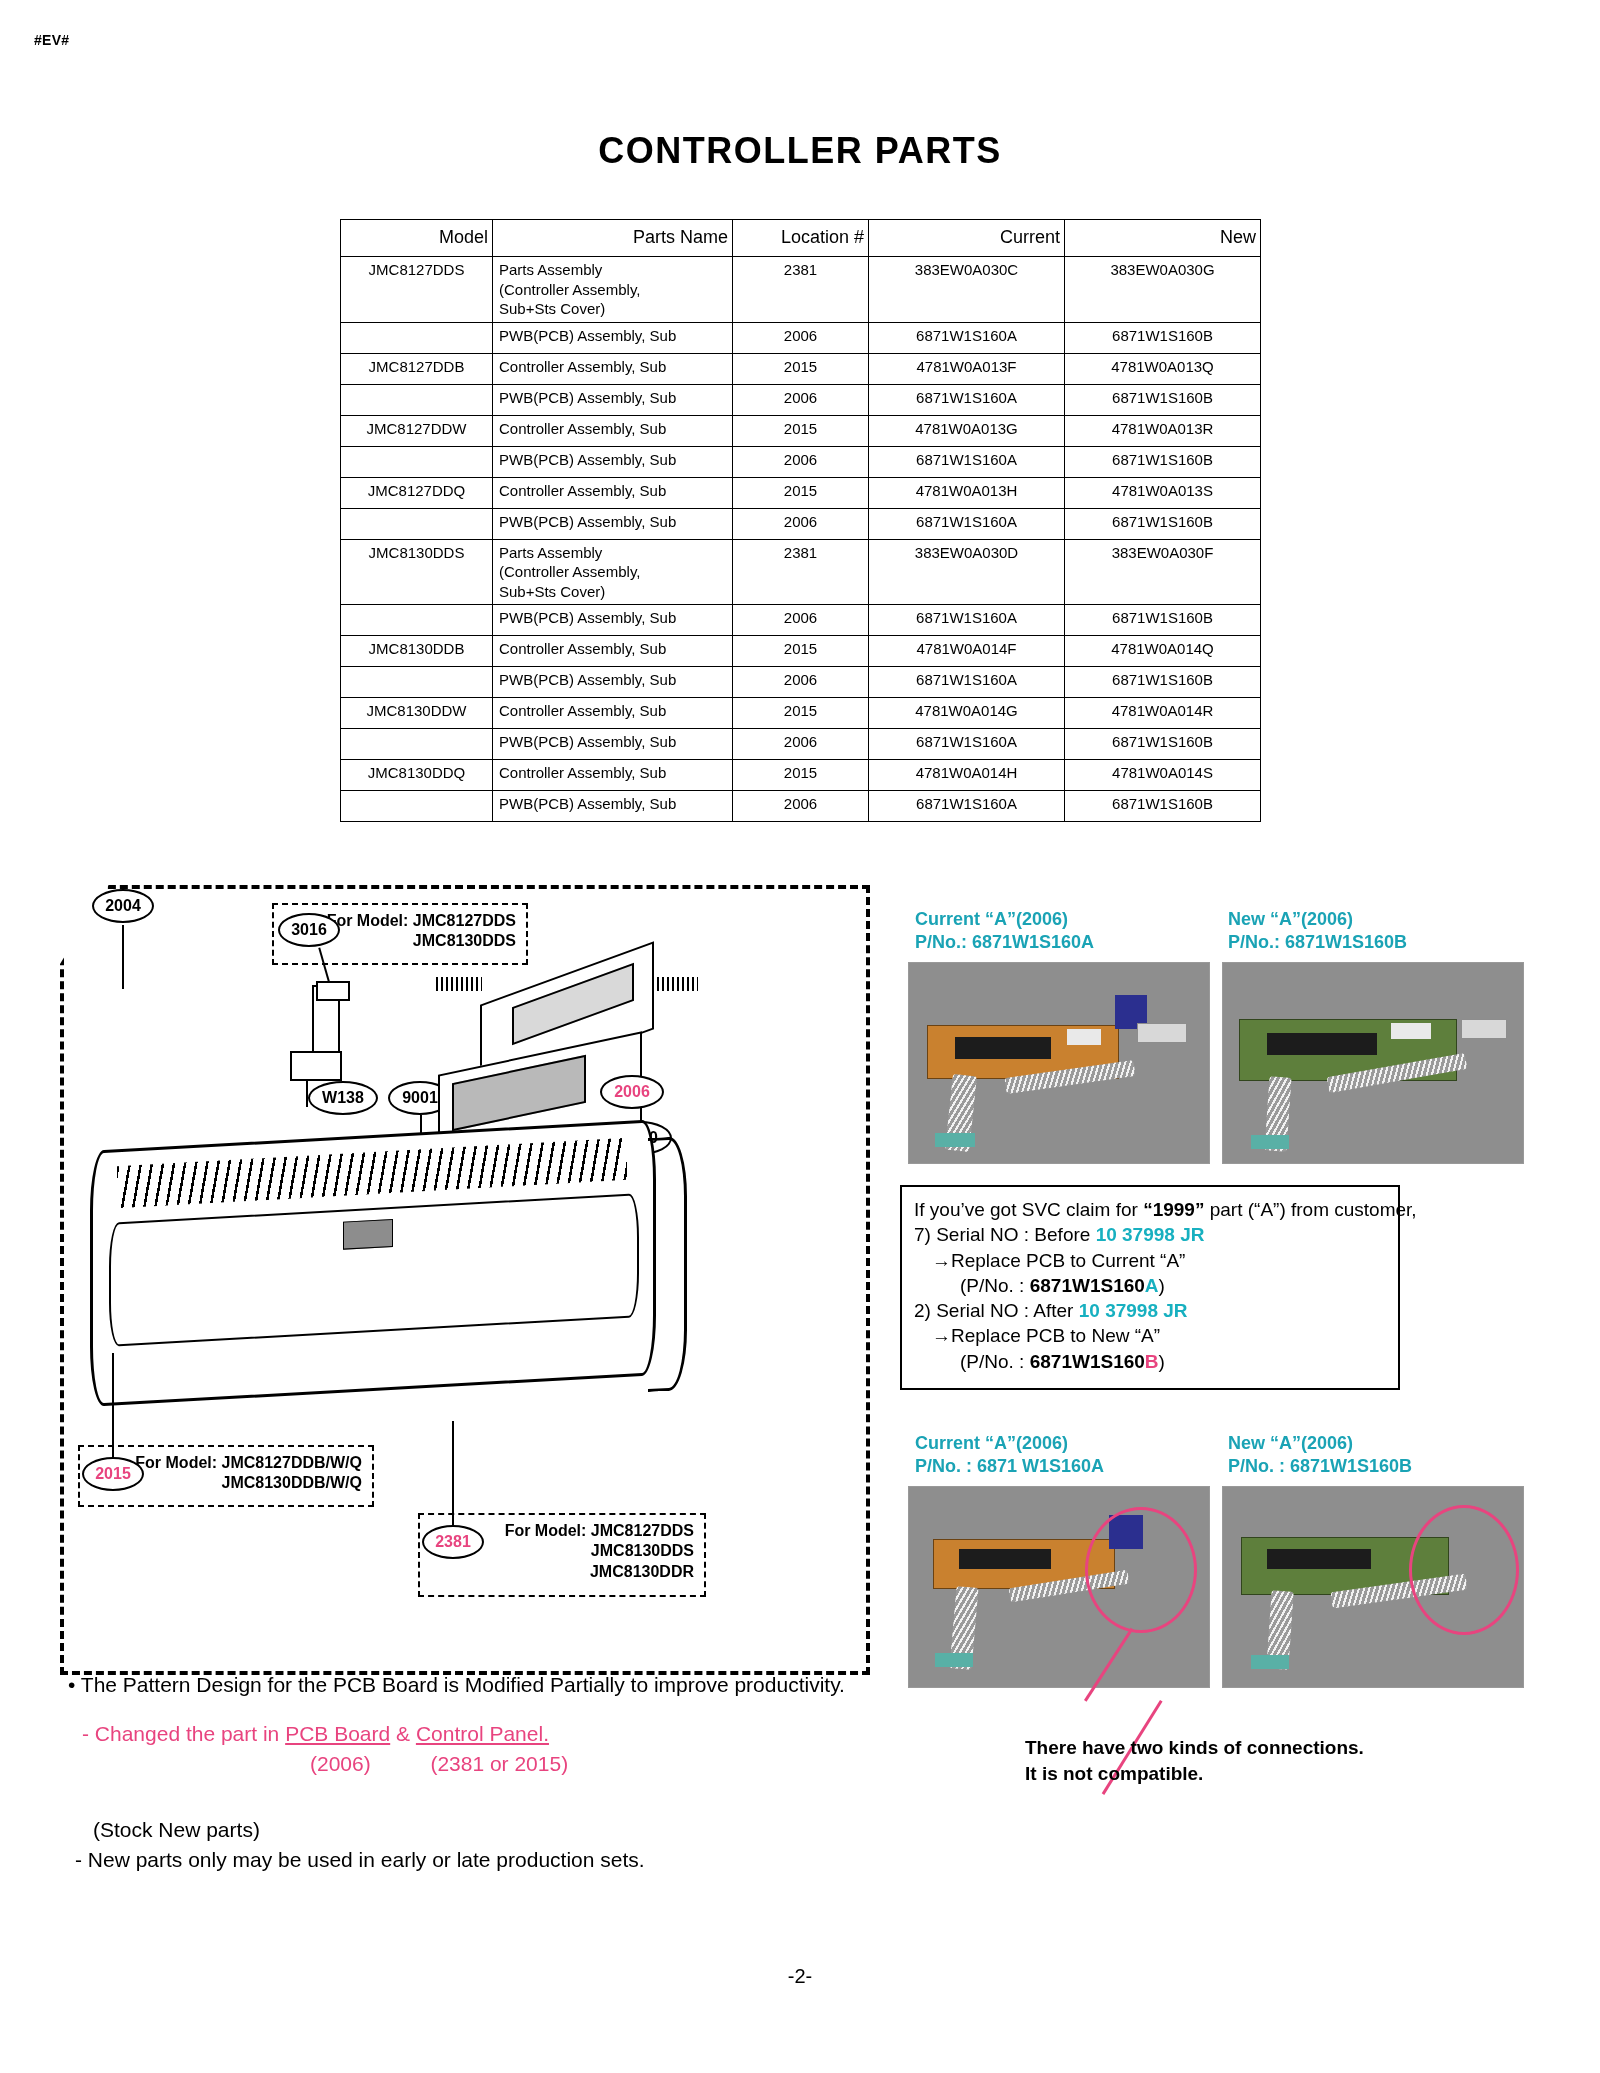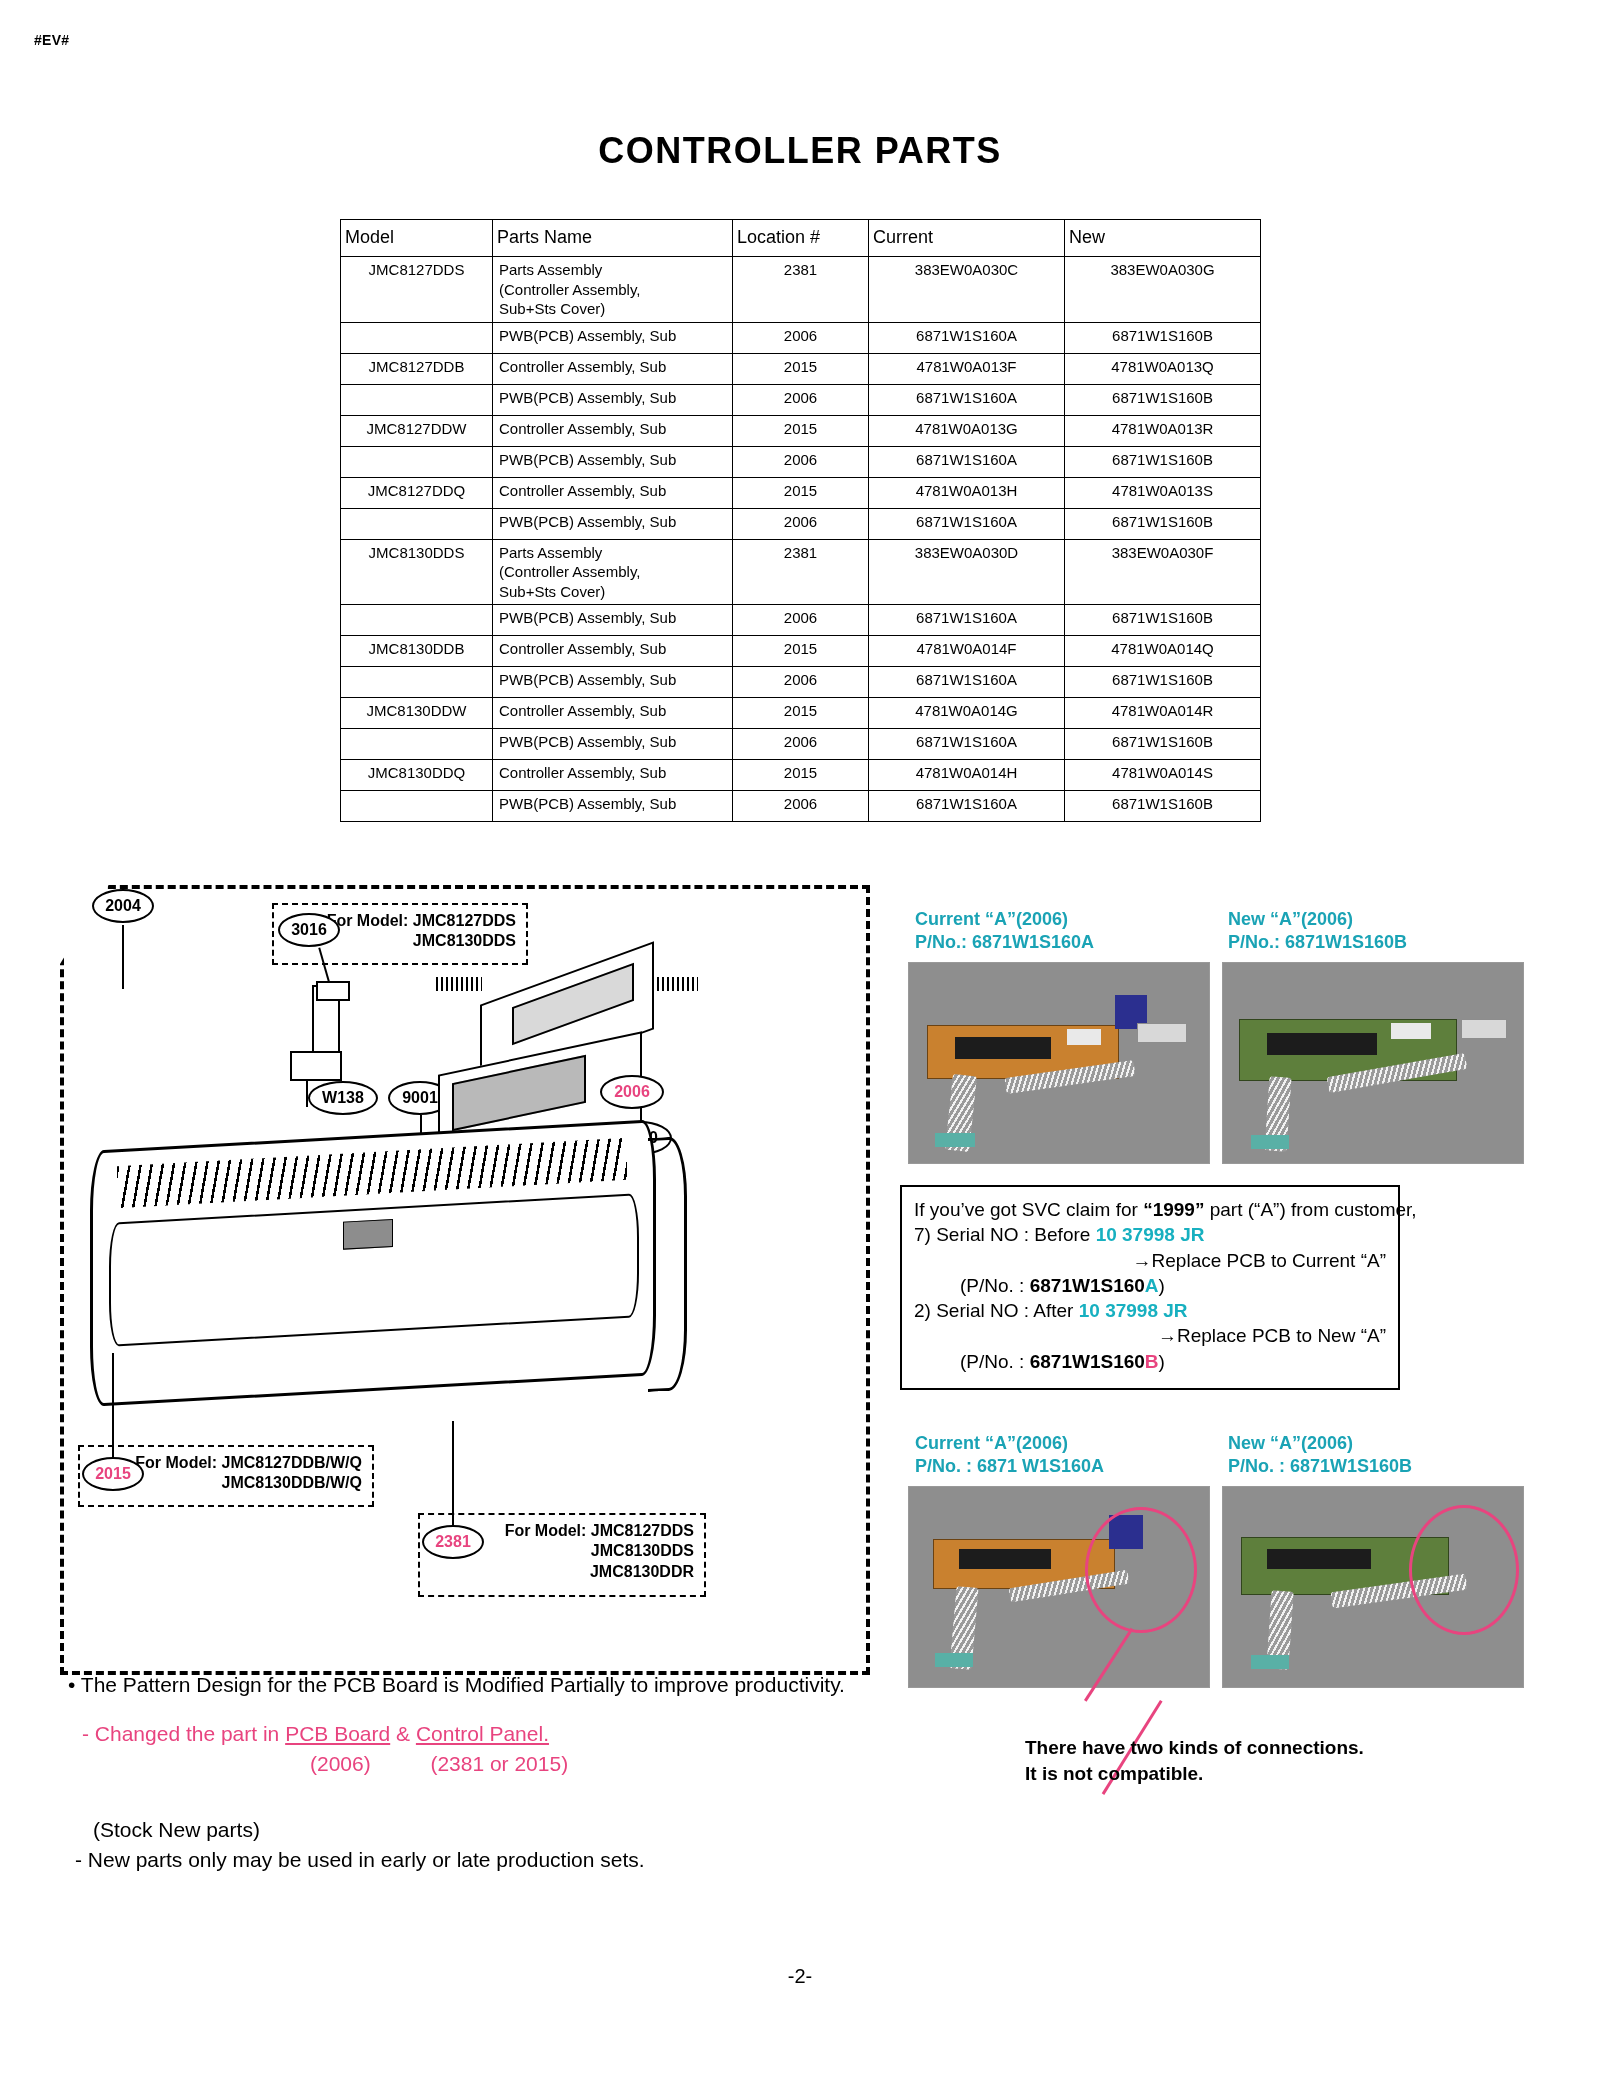--- a/index.html
+++ b/index.html
@@ -23,21 +23,21 @@
     font-size:36px;font-weight:bold;letter-spacing:1.5px;
   }
 
   
   .tbl-wrap{position:absolute;left:340px;top:219px;width:920px;}
   table.parts{border-collapse:collapse;width:920px;table-layout:fixed;}
   table.parts th, table.parts td{
     border:1.6px solid #000;font-size:15px;padding:3px 6px;
     line-height:1.30;vertical-align:top;height:24px;
   }
-  table.parts th{text-align:left;font-weight:normal;font-size:18px;padding:6px 4px;}
+  table.parts th{text-align:right;font-weight:normal;font-size:18px;padding:6px 4px;}
   col.c-model{width:152px;}
   col.c-parts{width:240px;}
   col.c-loc{width:136px;}
   col.c-cur{width:196px;}
   col.c-new{width:196px;}
   td.model{text-align:center;}
   td.pname{text-align:left;}
   td.ctr{text-align:center;}
 
   
@@ -124,21 +124,21 @@
   }
   .pcb-conn{position:absolute;background:#d8d8d8;border:1px solid #8d8d8d;}
 
   
   .infobox{
     position:absolute;left:900px;top:1185px;width:500px;height:205px;
     border:2px solid #000;box-sizing:border-box;padding:10px 12px;
     font-size:19px;line-height:1.33;
   }
   .infobox .ln{white-space:nowrap;}
-  .ind1{padding-left:18px;text-align:right;}
+  .ind1{padding-left:18px;}
   .ind2{padding-left:46px;}
   .teal{color:#17b0c0;font-weight:bold;}
   .pink{color:#e8447f;font-weight:bold;}
   .bold{font-weight:bold;}
 
   
   .hl-ellipse{
     position:absolute;border:3.5px solid #e8447f;border-radius:50%;
     background:transparent;
   }

